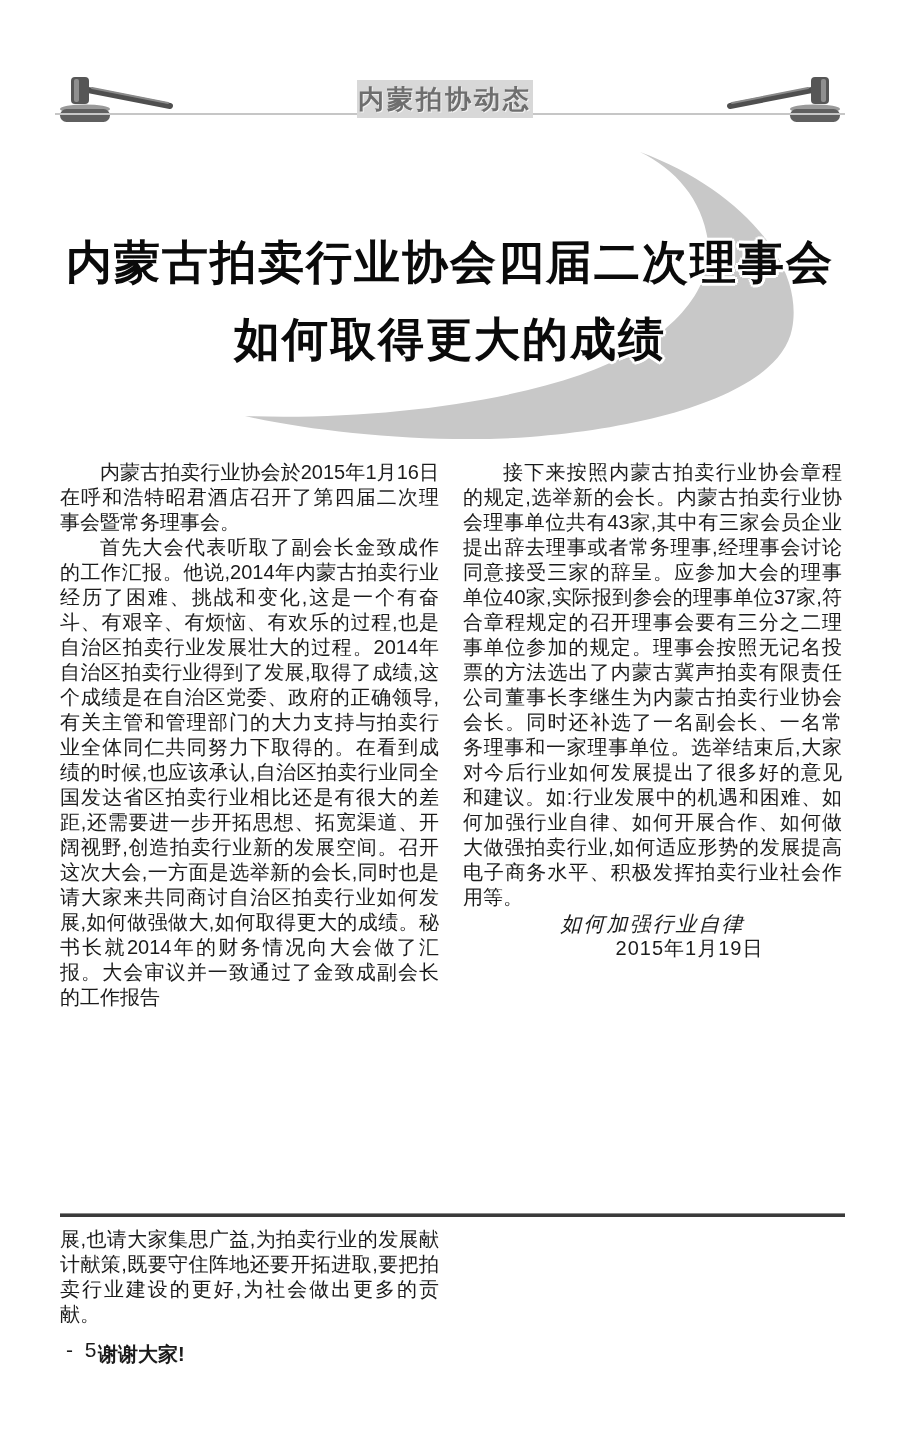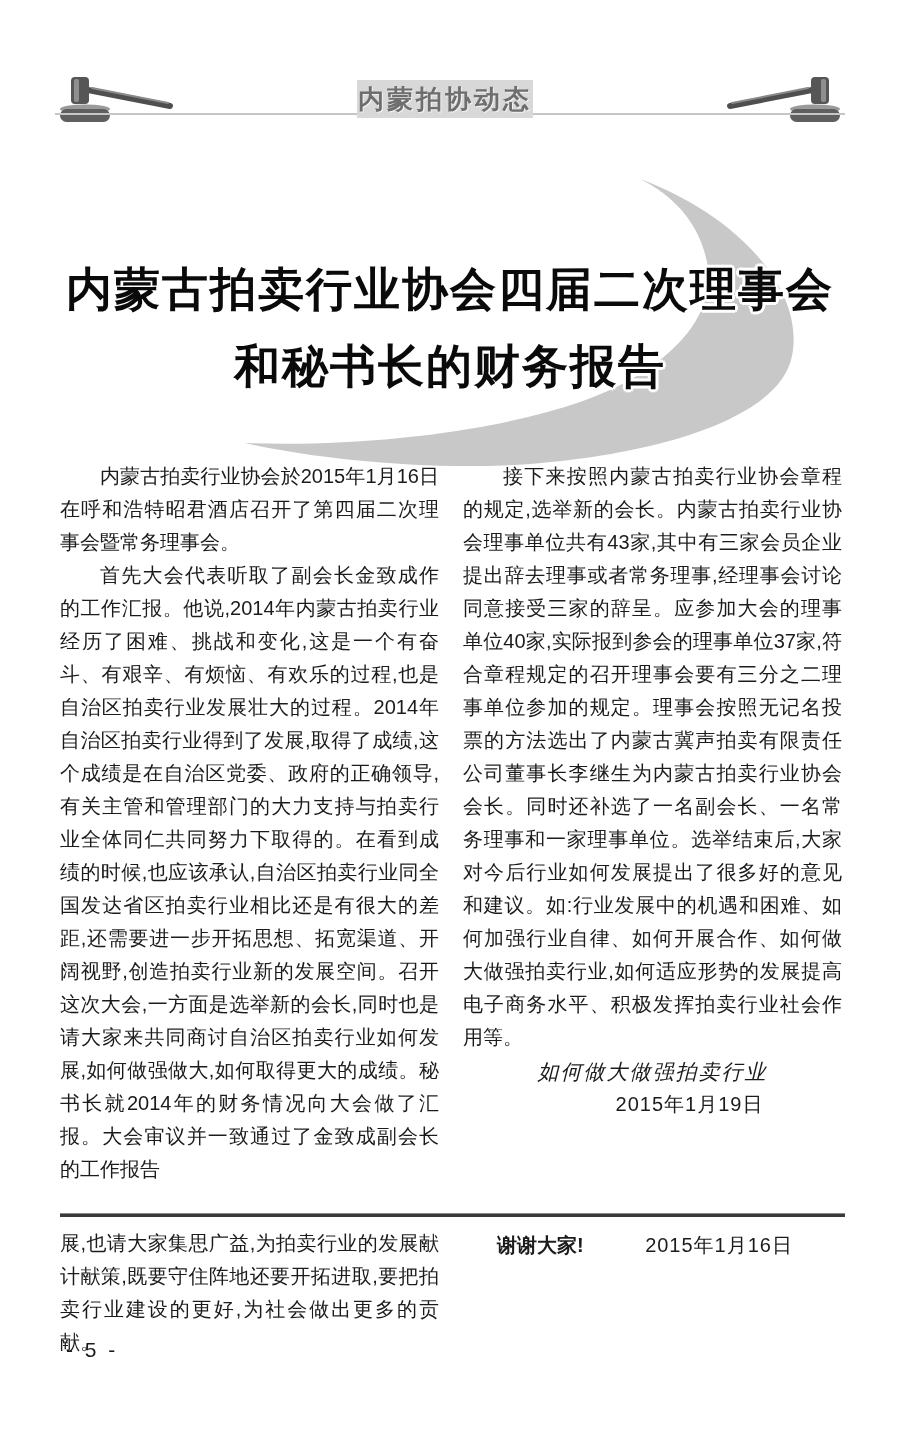--- a/index.html
+++ b/index.html
@@ -25,54 +25,54 @@
     background:#d8d8d8;
     display:flex; align-items:center; justify-content:center;
     z-index:2;
   }
   .banner-box span {
     font-size:26px; font-weight:bold; color:#6e6e6e; letter-spacing:3px;
     text-shadow:1px 1px 0 #f2f2f2;
   }
 
   
-  .title-area { position:absolute; top:156px; left:60px; width:780px; height:322px; }
+  .title-area { position:absolute; top:129px; left:60px; width:780px; height:322px; }
   .swoosh { position:absolute; top:0; left:0; width:780px; height:322px; }
   .title-line {
     position:absolute; left:0; width:780px; text-align:center;
     font-size:46px; font-weight:900; color:#0a0a0a; letter-spacing:2px;
     text-shadow:
       -3px 0 0 #fff, 3px 0 0 #fff, 0 -3px 0 #fff, 0 3px 0 #fff,
       -2px -2px 0 #fff, 2px -2px 0 #fff, -2px 2px 0 #fff, 2px 2px 0 #fff;
     z-index:3;
   }
   .title-line.l1 { top:103px; }
   .title-line.l2 { top:180px; }
 
   
   .columns {
     position:absolute; top:460px; left:60px; width:782px;
     display:flex; gap:24px;
   }
-  .col { width:379px; font-size:20px; line-height:33px;
+  .col { width:379px; font-size:20px; line-height:25px;
          text-align:justify; word-break:break-all; }
   .col p { margin:0; }
   .col p.indent { text-indent:2em; }
   .sig-line  { text-align:center; font-style:italic; font-size:21px;
                letter-spacing:2px; margin-top:1px; }
   .sig-date  { text-align:center; margin-left:74px; letter-spacing:1px; }
 
   
   .divider {
     position:absolute; top:1213px; left:60px; width:785px; height:3px;
     background:#3a3a3a; border-top:1px solid #8a8a8a;
   }
   .footer-cols {
     position:absolute; top:1227px; left:60px; width:782px;
-    display:flex; gap:20px;
+    display:flex; gap:9px;flex-direction:column;
   }
   .footer-cols .col-right {
     width:379px; display:flex; align-items:flex-start;
     font-size:20px; line-height:36.6px;
   }
   .thanks { padding-left:38px;font-weight:bold; }
   .footer-date { margin-left:auto; padding-right:45px; letter-spacing:1px; }
 
   .page-number {
     position:absolute; top:1338px; left:66px;
@@ -109,41 +109,40 @@
     <svg class="swoosh" viewBox="0 0 780 322">
       <path d="M 580 23
                C 680 60, 745 135, 732 200
                C 720 262, 600 298, 470 308
                C 370 315, 255 303, 185 287
                C 300 291, 430 277, 520 246
                C 610 215, 655 160, 648 112
                C 642 70, 615 40, 580 23 Z" fill="#c8c8c8"></path>
     </svg>
     <div class="title-line l1">内蒙古拍卖行业协会四届二次理事会</div>
-    <div class="title-line l2">和秘书长的财务报告</div>
+    <div class="title-line l2">如何取得更大的成绩</div>
   </div>
 
   <div class="columns">
     <div class="col">
       <p class="indent">内蒙古拍卖行业协会於2015年1月16日在呼和浩特昭君酒店召开了第四届二次理事会暨常务理事会。</p>
       <p class="indent">首先大会代表听取了副会长金致成作的工作汇报。他说,2014年内蒙古拍卖行业经历了困难、挑战和变化,这是一个有奋斗、有艰辛、有烦恼、有欢乐的过程,也是自治区拍卖行业发展壮大的过程。2014年自治区拍卖行业得到了发展,取得了成绩,这个成绩是在自治区党委、政府的正确领导,有关主管和管理部门的大力支持与拍卖行业全体同仁共同努力下取得的。在看到成绩的时候,也应该承认,自治区拍卖行业同全国发达省区拍卖行业相比还是有很大的差距,还需要进一步开拓思想、拓宽渠道、开阔视野,创造拍卖行业新的发展空间。召开这次大会,一方面是选举新的会长,同时也是请大家来共同商讨自治区拍卖行业如何发展,如何做强做大,如何取得更大的成绩。秘书长就2014年的财务情况向大会做了汇报。大会审议并一致通过了金致成副会长的工作报告</p>
     </div>
     <div class="col">
       <p class="indent">接下来按照内蒙古拍卖行业协会章程的规定,选举新的会长。内蒙古拍卖行业协会理事单位共有43家,其中有三家会员企业提出辞去理事或者常务理事,经理事会讨论同意接受三家的辞呈。应参加大会的理事单位40家,实际报到参会的理事单位37家,符合章程规定的召开理事会要有三分之二理事单位参加的规定。理事会按照无记名投票的方法选出了内蒙古冀声拍卖有限责任公司董事长李继生为内蒙古拍卖行业协会会长。同时还补选了一名副会长、一名常务理事和一家理事单位。选举结束后,大家对今后行业如何发展提出了很多好的意见和建议。如:行业发展中的机遇和困难、如何加强行业自律、如何开展合作、如何做大做强拍卖行业,如何适应形势的发展提高电子商务水平、积极发挥拍卖行业社会作用等。</p>
-      <div class="sig-line">如何做大做强拍卖行业</div>
+      <div class="sig-line">如何加强行业自律</div>
       <div class="sig-date">2015年1月19日</div>
     </div>
   </div>
 
   <div class="divider"></div>
   <div class="footer-cols">
     <div class="col">
       <p>展,也请大家集思广益,为拍卖行业的发展献计献策,既要守住阵地还要开拓进取,要把拍卖行业建设的更好,为社会做出更多的贡献。</p>
     </div>
     <div class="col-right">
       <span class="thanks">谢谢大家!</span>
-      <span class="footer-date">2015年1月16日</span>
     </div>
   </div>
 
   <div class="page-number">- 5 -</div>
 
 </div>
 
 </body></html>

